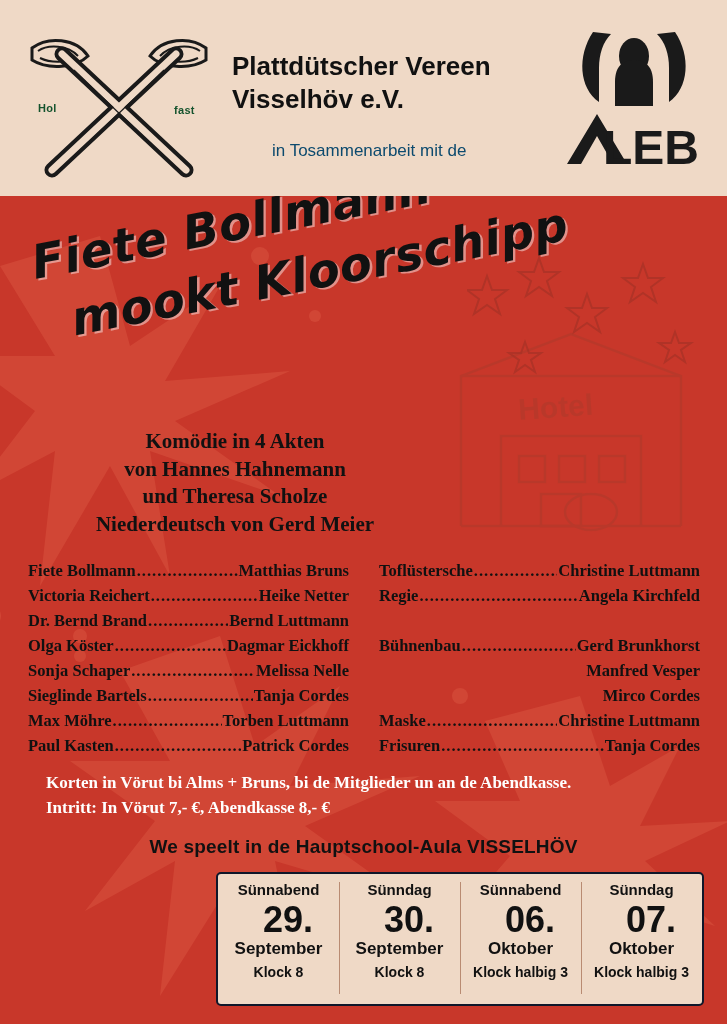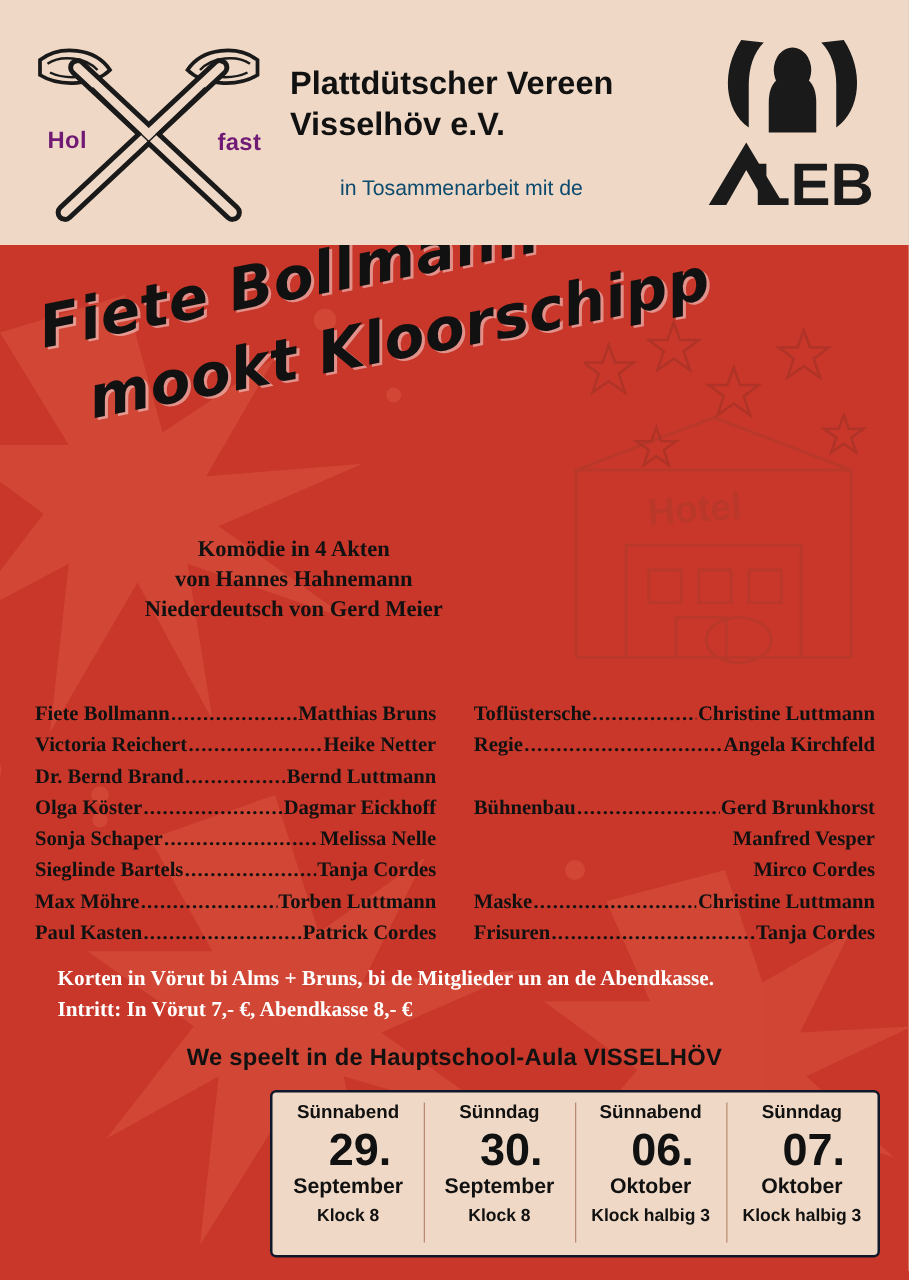--- a/index.html
+++ b/index.html
@@ -33,22 +33,22 @@
     position: absolute;
     left: 14px; top: 18px;
     width: 210px;
     height: 160px;
   }
   .logo-x svg { display: block; }
   .logo-word {
     position: absolute;
     font-family: "Liberation Sans", sans-serif;
     font-weight: bold;
-    font-size: 19px;
-    color: #701a75;
+    font-size: 11px;
+    color: #14532d;
     letter-spacing: 0.3px;
   }
   .logo-word.hol { left: 24px; top: 84px; }
   .logo-word.fast { left: 160px; top: 86px; }
 
   .club-name {
     position: absolute;
     left: 232px; top: 50px;
     width: 330px;
     font-weight: bold;
@@ -125,21 +125,21 @@
   .title-line.l2 { margin-left: 28px; }
 
   
   .subtitle {
     position: absolute;
     left: 0; top: 232px;
     width: 470px;
     text-align: center;
     font-family: "Liberation Serif", serif;
     font-weight: bold;
-    font-size: 18px;
+    font-size: 21px;
     line-height: 1.32;
     color: #111;
   }
 
   
   .cast {
     position: absolute;
     left: 28px; top: 365px;
     width: 672px;
     display: flex;
@@ -375,20 +375,21 @@
     </div>
 
     <div class="title-wrap">
       <div class="title-line l1">Fiete Bollmann</div>
       <div class="title-line l2">mookt Kloorschipp</div>
     </div>
 
     <div class="subtitle">
       <div>Komödie in 4 Akten</div>
       <div>von Hannes Hahnemann</div>
+      <div>und Theresa Scholze</div>
       <div>Niederdeutsch von Gerd Meier</div>
     </div>
 
     <div class="cast">
       <div class="cast-col">
         <div class="cast-row">
           <span class="role">Fiete Bollmann</span>
           <span class="dots">.........................................</span>
           <span class="actor">Matthias Bruns</span>
         </div>

